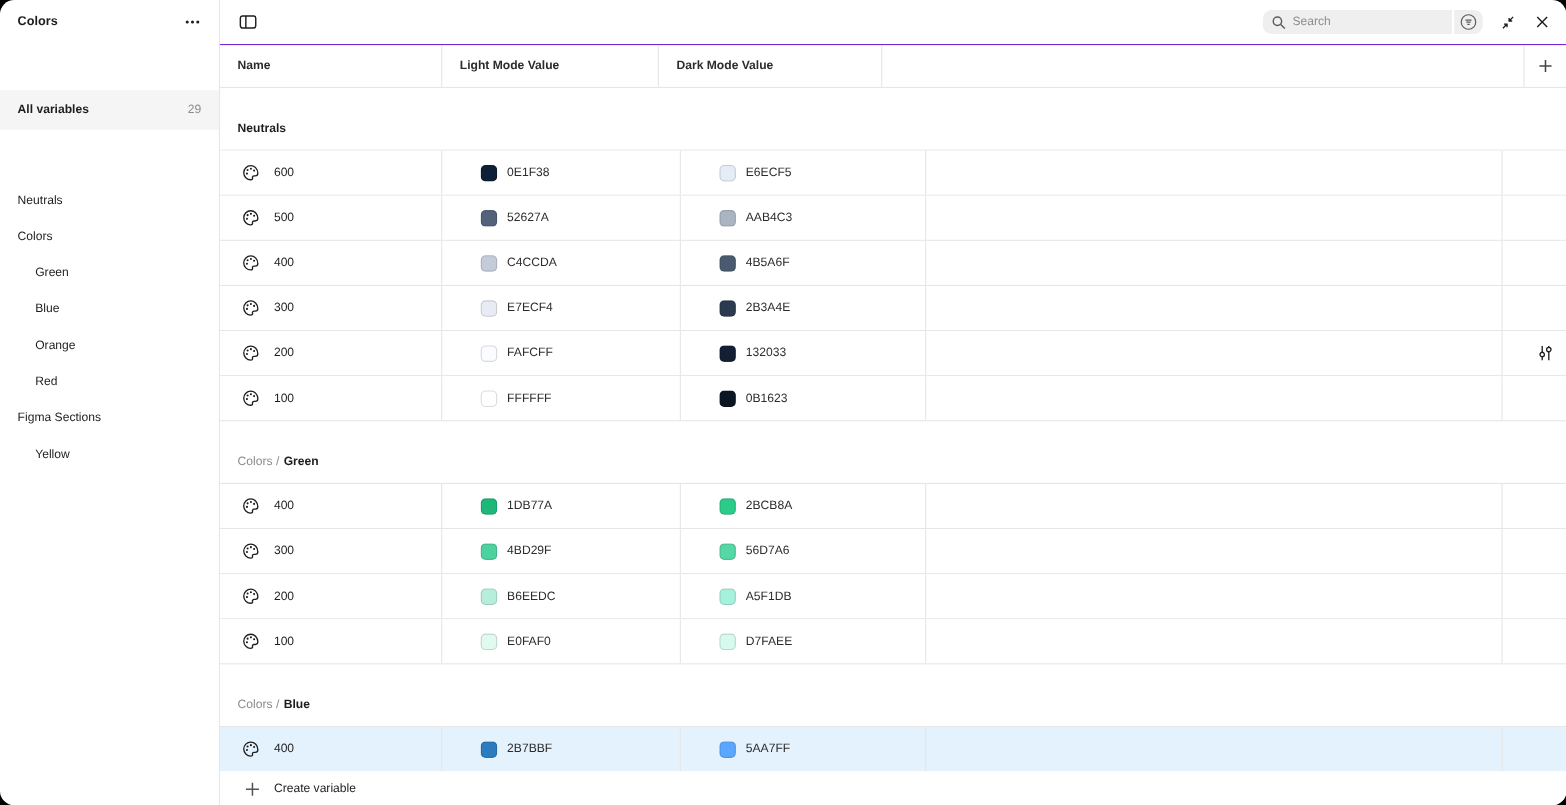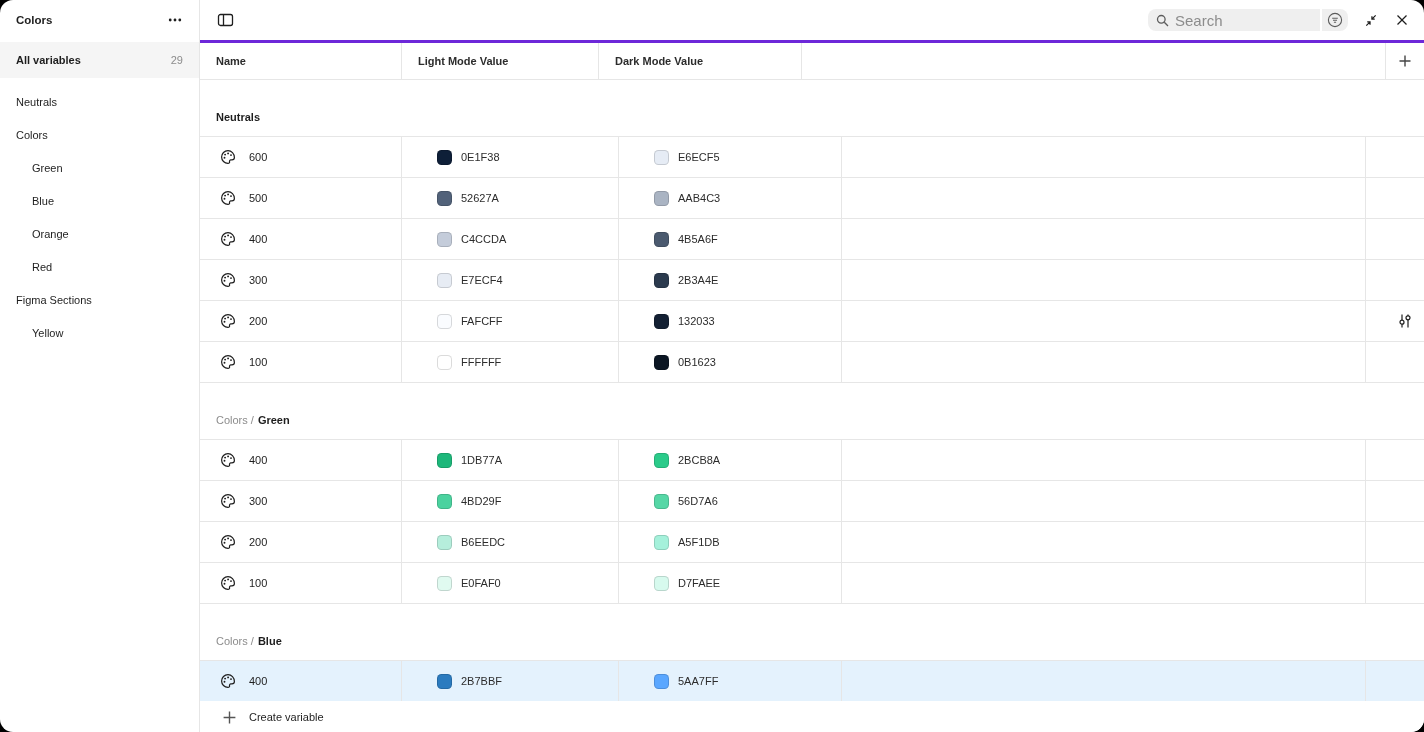--- a/index.html
+++ b/index.html
@@ -2,43 +2,43 @@
 <html><head>
 <meta charset="utf-8">
 <style>
   * { margin:0; padding:0; box-sizing:border-box; }
   html,body { width:1424px; height:732px; background:#000; font-family:"Liberation Sans", sans-serif; }
   .window{
     width:1424px; height:732px; background:#fff; border-radius:13px;
     overflow:hidden; display:flex; color:#1e1e1e; font-size:11px;
   }
   
-  .sidebar{ width:200px; flex:0 0 200px; border-right:1px solid #e6e6e6; display:flex; flex-direction:column; }
+  .sidebar{ width:200px; flex:0 0 200px; border-right:1px solid #e6e6e6; display:flex; flex-direction:column;gap:40px; }
   .sidebar-header{ height:40px; display:flex; align-items:center; justify-content:space-between; padding:0 14px 0 16px; }
   .sidebar-title{ font-weight:700; font-size:11.5px; }
   .icon-btn{ background:none; border:none; cursor:pointer; display:flex; align-items:center; justify-content:center; padding:2px; }
   .all-vars{ height:36px; margin-top:2px; background:#f5f5f5; display:flex; align-items:center; justify-content:space-between; padding:0 16px; cursor:default; }
   .all-vars .label{ font-weight:700;text-align:right; }
   .all-vars .count{ color:#8c8c8c; }
   .nav{ padding-top:7px; }
   .nav-item{ height:33px; display:flex; align-items:center; padding-left:16px; cursor:default; }
   .nav-item.indent{ padding-left:32px; }
   
   .main{ flex:1; display:flex; flex-direction:column; min-width:0; }
   .topbar{ height:40px; flex:0 0 40px; display:flex; align-items:center; justify-content:space-between; padding:0 13px 0 15px; }
   .topbar-right{ display:flex; align-items:center; }
   .search-group{ display:flex; align-items:center; }
   .search-box{ width:172px; height:22px; background:#efefef; border-radius:8px 0 0 8px; display:flex; align-items:center; padding:0 6px 0 8px; }
-  .search-box input{ border:none; background:transparent; outline:none; width:100%; font-family:inherit; font-size:15px; color:#1e1e1e; margin-left:6px; }
+  .search-box input{ border:none; background:transparent; outline:none; width:100%; font-family:inherit; font-size:11px; color:#1e1e1e; margin-left:6px; }
   .search-box input::placeholder{ color:#8c8c8c; }
   .filter-seg{ width:26px; height:22px; background:#efefef; border:none; border-radius:0 8px 8px 0; margin-left:2px; display:flex; align-items:center; justify-content:center; cursor:pointer; }
   .tb-icon{ margin-left:13px; }
   
   .grid-row{ display:grid; grid-template-columns:202px 197px 203px 1fr 38px; }
-  .thead{ height:40px; flex:0 0 40px; border-top:3px solid #6d28d9; border-bottom:1px solid #e6e6e6; }
+  .thead{ height:40px; flex:0 0 40px; border-top:1px solid #6d28d9; border-bottom:1px solid #e6e6e6; }
   .thead .cell{ display:flex; align-items:center; font-weight:700; color:#2c2c2c; }
   .cell{ border-right:1px solid #e6e6e6; padding-left:16px; display:flex; align-items:center; min-width:0; }
   .cell.last{ border-right:none; justify-content:center; padding-left:0; }
   .tbody{ flex:1; overflow:hidden; }
   .group-band{ height:57px; border-bottom:1px solid #e6e6e6; display:flex; align-items:flex-end; padding:0 0 13px 16px; }
   .group-prefix{ color:#8c8c8c; margin-right:4px; }
   .group-name{ font-weight:700; }
   .trow{ height:41px; border-bottom:1px solid #e6e6e6; background:#fff;gap:20px; }
   .trow.selected{ background:#e4f2fd; border-bottom:none; height:40px; }
   .name-cell{ padding-left:20px; gap:13px; }

